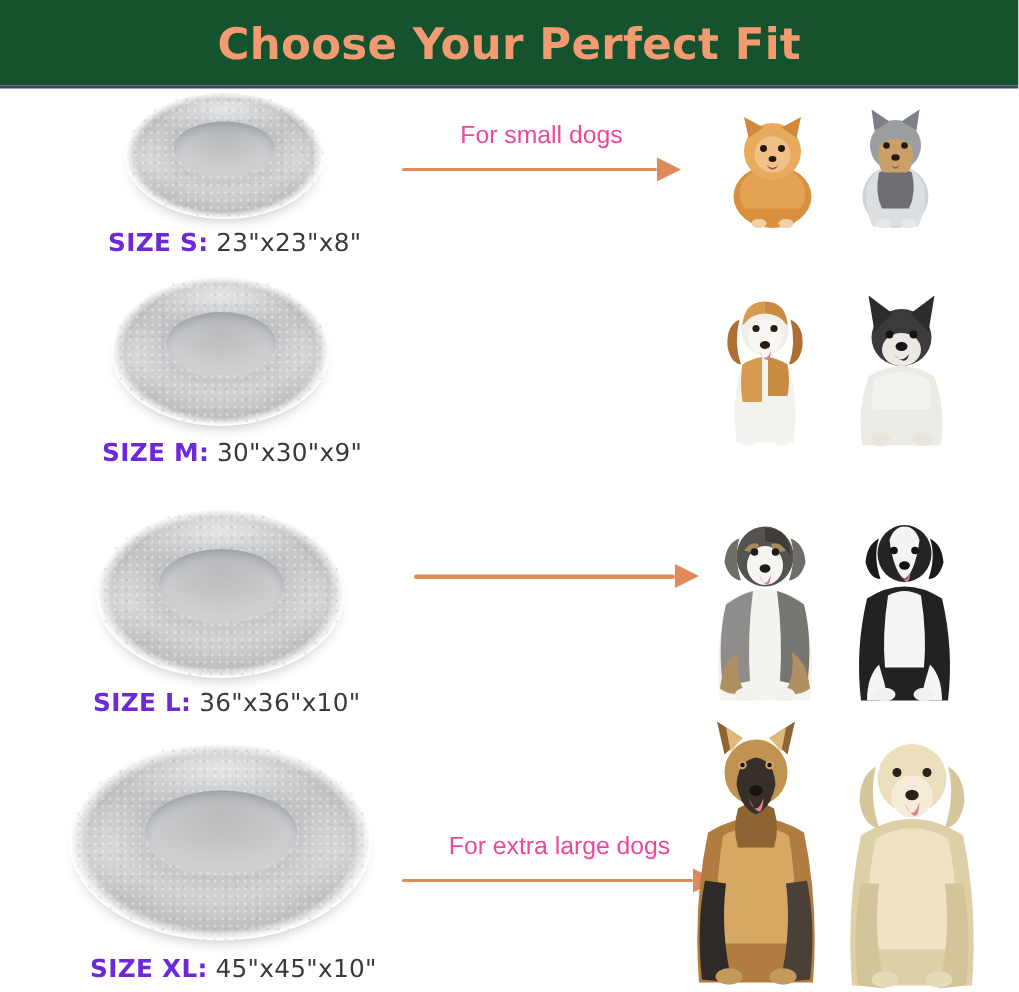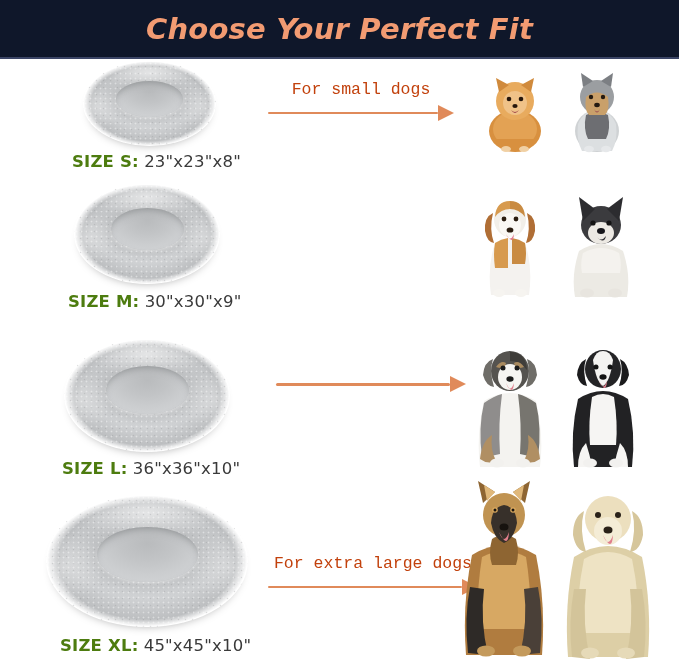--- a/index.html
+++ b/index.html
@@ -14,25 +14,24 @@
     overflow: hidden;
     position: relative;
   }
 
   
   .header-band {
     position: absolute;
     left: 0; top: 0;
     width: 679px;
     height: 57px;
-    background: #0f172a;
+    background: #14532d;
     display: flex;
     align-items: center;
     justify-content: center;
-    font-style: italic;
   }
   .header-title {
     color: #f29b72;
     font-size: 29px;
     font-weight: bold;
     letter-spacing: 0.2px;
     font-family: "DejaVu Sans", sans-serif;
     white-space: nowrap;
   }
   .header-underline {
@@ -134,39 +133,39 @@
   }
 
   
   .size-caption {
     position: absolute;
     white-space: nowrap;
     font-size: 16.5px;
     font-family: "DejaVu Sans", sans-serif;
   }
   .size-key {
-    color: #4d7c0f;
+    color: #6d28d9;
     font-weight: bold;
     letter-spacing: 0.2px;
   }
   .size-dims {
     color: #3a3a3a;
     font-weight: normal;
     letter-spacing: 0.2px;
   }
 
   
   .arrow-cell {
     position: absolute;
     text-align: center;
   }
   .arrow-text {
     font-size: 16.5px;
-    color: #c2410c;
-    font-family: Liberation Mono, monospace;
+    color: #ec4899;
+    font-family: Liberation Sans, sans-serif;
     white-space: nowrap;
     line-height: 1.15;
   }
   .arrow-graphic {
     position: relative;
     height: 18px;
     margin: 4px 0 3px 0;
   }
   .arrow-line {
     position: absolute;

